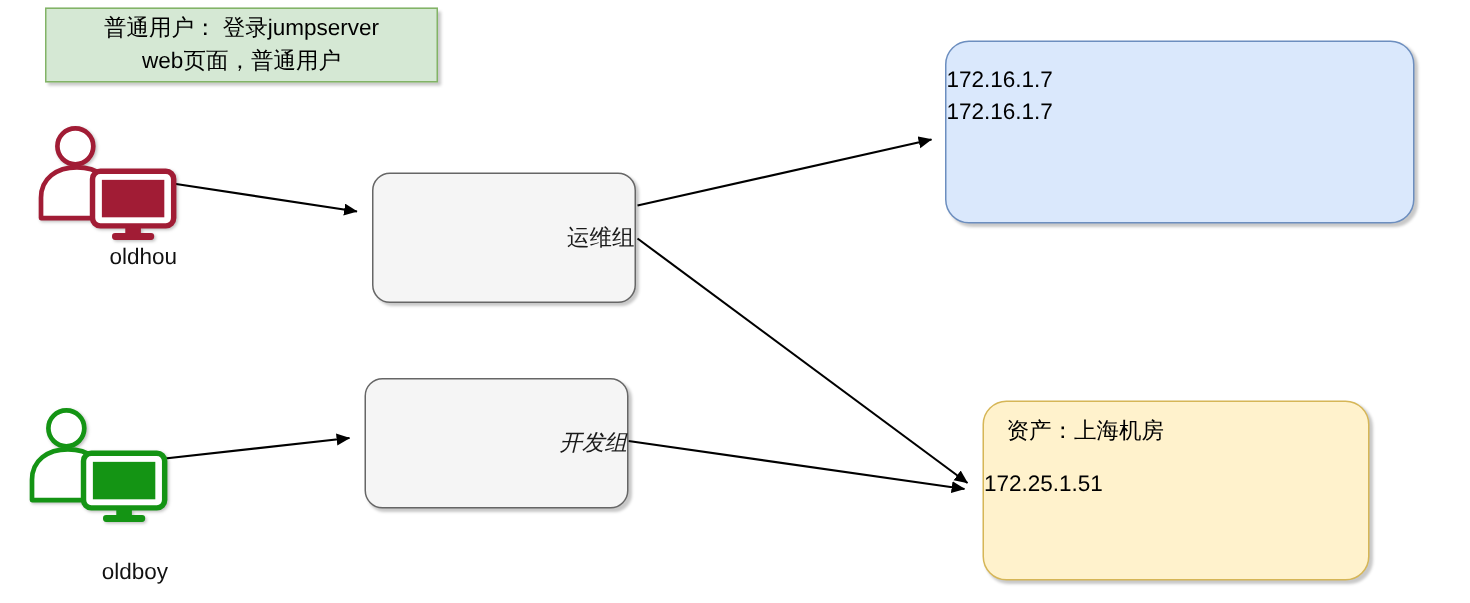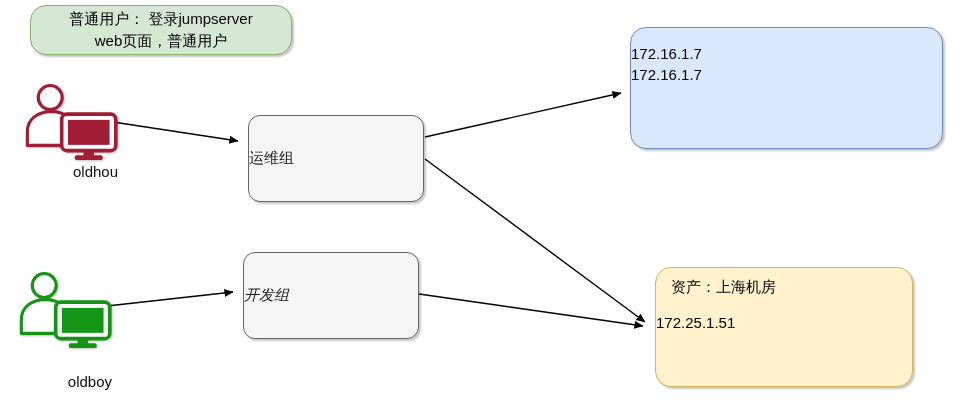--- a/index.html
+++ b/index.html
@@ -1,31 +1,31 @@
 <!DOCTYPE html>
 <html style="--note_fill: #d5e8d4; --note_border: #82b366; --group_fill: #f5f5f5; --group_border: #666666; --beijing_fill: #dae8fc; --beijing_border: #6c8ebf; --shanghai_fill: #fff2cc; --shanghai_border: #d6b656; --oldhou_color: #a11c35; --oldboy_color: #149414; --edge_color: #000000; --text_color: #000000;"><head>
 <meta charset="utf-8">
 <style>
   html,body{margin:0;padding:0;background:#ffffff;}
   .canvas{
     position:relative;width:980px;height:402px;background:#ffffff;overflow:hidden;
     font-family:"Liberation Sans","DejaVu Sans",sans-serif;color:var(--text_color,#000);
   }
   .edges-layer{position:absolute;left:0;top:0;width:980px;height:402px;pointer-events:none;}
-  .shape{position:absolute;box-sizing:border-box;box-shadow:2px 2px 2px rgba(0,0,0,0.22);border-radius:16px;}
+  .shape{position:absolute;box-sizing:border-box;box-shadow:2px 2px 2px rgba(0,0,0,0.22);}
   .note{
     left:30px;top:5px;width:262px;height:50px;
     background:var(--note_fill,#d5e8d4);border:1px solid var(--note_border,#82b366);
     display:flex;flex-direction:column;align-items:center;justify-content:center;
     font-size:15px;line-height:22px;text-align:center;
   }
   .group-box{
     width:176px;height:87px;border-radius:12px;
     background:var(--group_fill,#f5f5f5);border:1.5px solid var(--group_border,#666666);
-    display:flex;align-items:center;justify-content:flex-start;
+    display:flex;align-items:center;justify-content:flex-end;
     font-size:15px;color:#1a1a1a;
   }
   .group-ops{left:248px;top:115px;}
   .group-dev{left:243px;top:252px;font-style:italic;}
   .asset-box{border-radius:16px;font-size:15px;}
   .asset-beijing{
     left:630px;top:27px;width:313px;height:122px;
     background:var(--beijing_fill,#dae8fc);border:1.5px solid var(--beijing_border,#6c8ebf);
   }
   .asset-shanghai{

